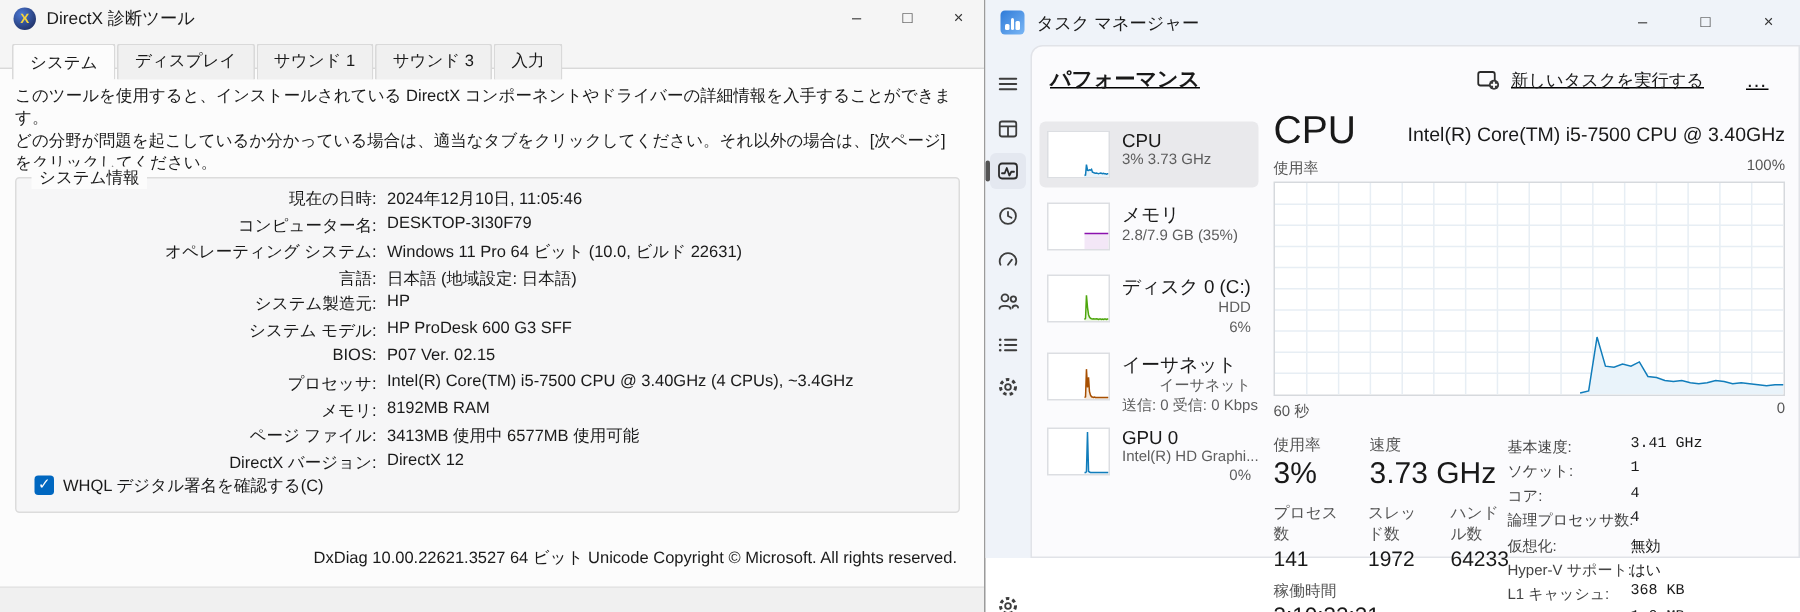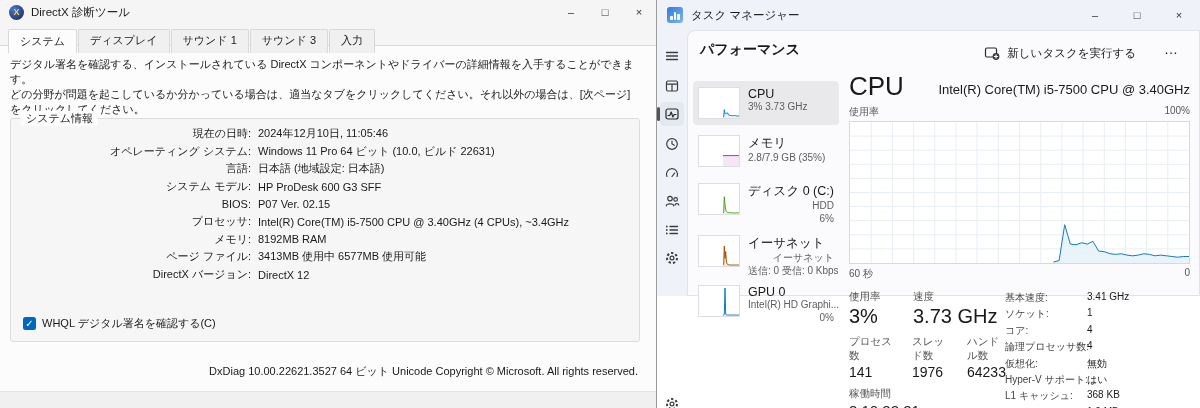--- a/index.html
+++ b/index.html
@@ -15,42 +15,42 @@
   .winbtn{width:34px;height:24px;display:flex;align-items:center;justify-content:center;font-size:11px;color:#333;}
   .dx-tabs{display:flex;padding:0 0 0 8px;margin-top:5px;position:relative;z-index:2;}
   .dx-tab{padding:3px 11px 4px;font-size:11px;color:#1a1a1a;background:#f0f0f0;border:1px solid #d9d9d9;border-bottom:none;border-radius:2px 2px 0 0;margin-right:1px;}
   .dx-tab.sel{background:#fcfcfc;position:relative;top:0;padding-top:4px;}
   .dx-content{position:absolute;top:45px;left:0;right:0;bottom:0;background:#fcfcfc;border-top:1px solid #d9d9d9;font-size:11px;color:#1a1a1a;}
   .dx-p1{position:absolute;top:11px;left:10px;right:16px;line-height:1.35;}
   .dx-p2{position:absolute;top:41px;left:10px;right:16px;line-height:1.35;}
   .dx-group{position:absolute;top:72px;left:10px;width:630px;height:224px;border:1px solid #dcdcdc;border-radius:3px;background:#f6f6f7;}
   .dx-group-label{position:absolute;top:-8px;left:10px;background:#fcfcfc;padding:0 5px;font-size:11px;}
   .dx-rows{position:absolute;top:6px;left:0;right:0;}
-  .dx-row{display:flex;height:17.6px;align-items:center;}
+  .dx-row{display:flex;height:17.6px;align-items:flex-start;}
   .dx-row .lbl{width:240px;text-align:right;flex:none;}
   .dx-row .val{margin-left:7px;white-space:nowrap;}
   .dx-whql{position:absolute;left:12px;top:197px;display:flex;align-items:center;gap:6px;}
   .dx-check{width:13px;height:13px;border-radius:2.5px;background:#0067c0;color:#fff;font-size:10px;display:flex;align-items:center;justify-content:center;flex:none;}
   .dx-footer{position:absolute;top:318px;right:18px;font-size:11px;color:#1a1a1a;}
   .dx-strip{position:absolute;left:0;right:0;bottom:0;height:17px;background:#f0f0f0;border-top:1px solid #e4e4e4;}
 
   
-  .tm-win{position:absolute;left:657px;top:0;width:543px;height:296px;background:#eff3f9;}
+  .tm-win{position:absolute;left:657px;top:0;width:543px;height:372px;background:#eff3f9;}
   .tm-titlebar{height:30px;display:flex;align-items:center;gap:8px;padding-left:10px;}
   .tm-appicon{width:16px;height:16px;border-radius:3px;background:linear-gradient(135deg,#2f7bd8,#7ab6f5);display:flex;align-items:flex-end;justify-content:center;gap:1px;padding:3px 2px;}
   .tm-appicon i{display:block;width:2.5px;background:#fff;border-radius:1px;}
   .tm-title{font-size:11.5px;color:#1a1a1a;}
   .tm-winbtns{position:absolute;right:0;top:0;display:flex;}
   .tm-winbtn{width:42px;height:29px;display:flex;align-items:center;justify-content:center;font-size:11px;color:#333;}
   .tm-rail{position:absolute;left:0;top:30px;bottom:0;width:30px;}
   .rail-item{position:absolute;left:3px;width:24px;height:24px;display:flex;align-items:center;justify-content:center;border-radius:4px;}
   .rail-item.sel{background:#e4e8f0;}
   .rail-accent{position:absolute;left:-3px;top:5px;width:2.5px;height:14px;border-radius:2px;background:#545454;}
   .tm-card{position:absolute;left:30px;top:30px;right:0;bottom:0;background:#fbfbfd;border:1px solid #e1e3e8;border-radius:8px 0 0 0;}
-  .tm-header{position:absolute;top:10px;left:12px;right:14px;display:flex;align-items:flex-start;}
+  .tm-header{position:absolute;top:10px;left:12px;right:14px;display:flex;align-items:center;text-decoration:underline;}
   .tm-page-title{font-size:14px;font-weight:700;color:#191919;}
   .tm-newtask{margin-left:auto;display:flex;align-items:center;gap:7px;font-size:11.5px;color:#191919;padding:4px 8px;border-radius:4px;}
   .tm-more{margin-left:14px;font-size:14px;color:#191919;letter-spacing:1px;padding:0 6px;}
   .tm-list{position:absolute;left:5px;top:0;width:146px;}
   .tm-item{position:absolute;left:0;width:146px;display:flex;gap:8px;padding:6px 5px;border-radius:4px;}
   .tm-item.sel{background:#e9e9ec;}
   .spark{width:42px;height:32px;background:#fff;border:1px solid #dcdee2;flex:none;position:relative;}
   .spark svg{position:absolute;inset:0;}
   .tm-item .txt{min-width:0;}
   .tm-item .nm{font-size:12.5px;color:#191919;white-space:nowrap;}
@@ -68,21 +68,21 @@
   .sgroup{display:flex;gap:16px;}
   .stat .sl{font-size:10.5px;color:#555;}
   .stat .sv{font-size:20px;color:#191919;margin-top:1px;}
   .sgroup.b{margin-top:7px;gap:13px;}
   .sgroup.b .sv{font-size:14px;}
   .sgroup.c{margin-top:7px;}
   .sgroup.c .sv{font-size:15px;}
   .tm-stats-right{flex:1;font-size:10px;color:#191919;padding-top:1px;}
   .krow{display:flex;margin-bottom:2.4px;}
   .krow .kl{width:82px;flex:none;color:#444;white-space:nowrap;}
-  .krow .kv{white-space:nowrap;}
+  .krow .kv{white-space:nowrap;font-family:Liberation Mono, monospace;}
   .icon{display:block;}
 </style>
 </head>
 <body>
 
 <div class="stage">
 
   <div class="dx-win">
     <div class="dx-titlebar">
       <span class="dx-appicon">X</span>
@@ -96,37 +96,45 @@
 
     <div class="dx-tabs">
       <span class="dx-tab sel">システム</span>
       <span class="dx-tab">ディスプレイ</span>
       <span class="dx-tab">サウンド 1</span>
       <span class="dx-tab">サウンド 3</span>
       <span class="dx-tab">入力</span>
     </div>
 
     <div class="dx-content">
-      <div class="dx-p1">デジタル署名を確認する、インストールされている DirectX コンポーネントやドライバーの詳細情報を入手することができます。</div>
+      <div class="dx-p1">このツールを使用すると、インストールされている DirectX コンポーネントやドライバーの詳細情報を入手することができます。</div>
       <div class="dx-p2">どの分野が問題を起こしているか分かっている場合は、適当なタブをクリックしてください。それ以外の場合は、[次ページ] をクリックしてください。</div>
 
       <div class="dx-group">
         <span class="dx-group-label">システム情報</span>
         <div class="dx-rows">
           <div class="dx-row">
               <span class="lbl">現在の日時:</span>
               <span class="val">2024年12月10日, 11:05:46</span>
             </div>
           <div class="dx-row">
+              <span class="lbl">コンピューター名:</span>
+              <span class="val">DESKTOP-3I30F79</span>
+            </div>
+          <div class="dx-row">
               <span class="lbl">オペレーティング システム:</span>
               <span class="val">Windows 11 Pro 64 ビット (10.0, ビルド 22631)</span>
             </div>
           <div class="dx-row">
               <span class="lbl">言語:</span>
               <span class="val">日本語 (地域設定: 日本語)</span>
+            </div>
+          <div class="dx-row">
+              <span class="lbl">システム製造元:</span>
+              <span class="val">HP</span>
             </div>
           <div class="dx-row">
               <span class="lbl">システム モデル:</span>
               <span class="val">HP ProDesk 600 G3 SFF</span>
             </div>
           <div class="dx-row">
               <span class="lbl">BIOS:</span>
               <span class="val">P07 Ver. 02.15</span>
             </div>
           <div class="dx-row">
@@ -367,21 +375,21 @@
                   <div class="sv">3.73 GHz</div>
                 </span>
             </div>
             <div class="sgroup b">
               <span class="stat" style="min-width:50px">
                   <div class="sl">プロセス数</div>
                   <div class="sv">141</div>
                 </span>
               <span class="stat" style="min-width:42px">
                   <div class="sl">スレッド数</div>
-                  <div class="sv">1976</div>
+                  <div class="sv">1972</div>
                 </span>
               <span class="stat">
                   <div class="sl">ハンドル数</div>
                   <div class="sv">64233</div>
                 </span>
             </div>
             <div class="sgroup c">
               <span class="stat">
                   <div class="sl">稼働時間</div>
                   <div class="sv">3:10:32:21</div>

